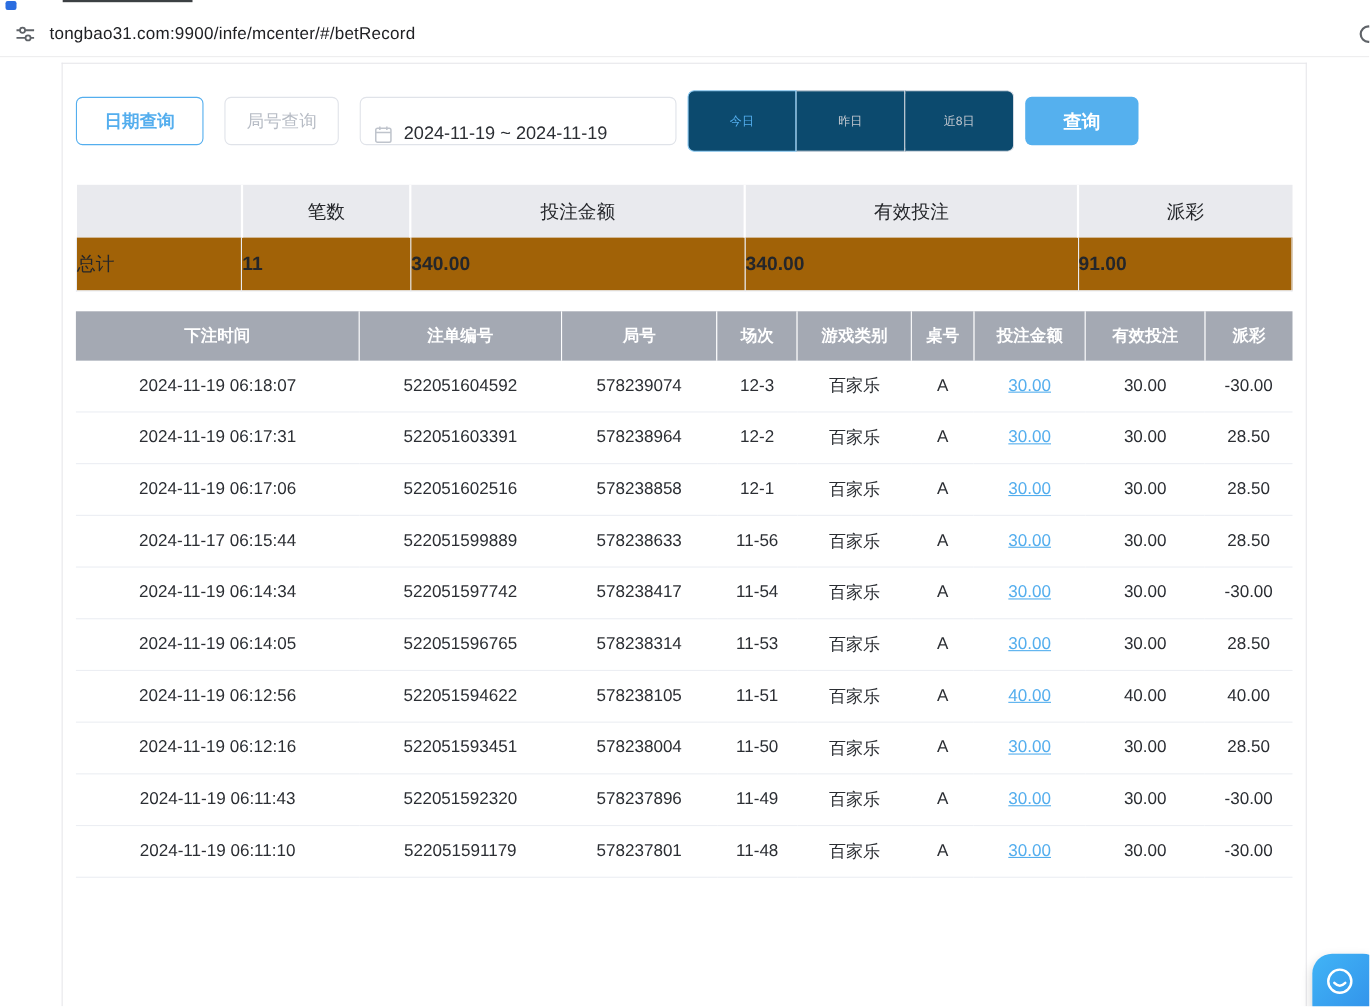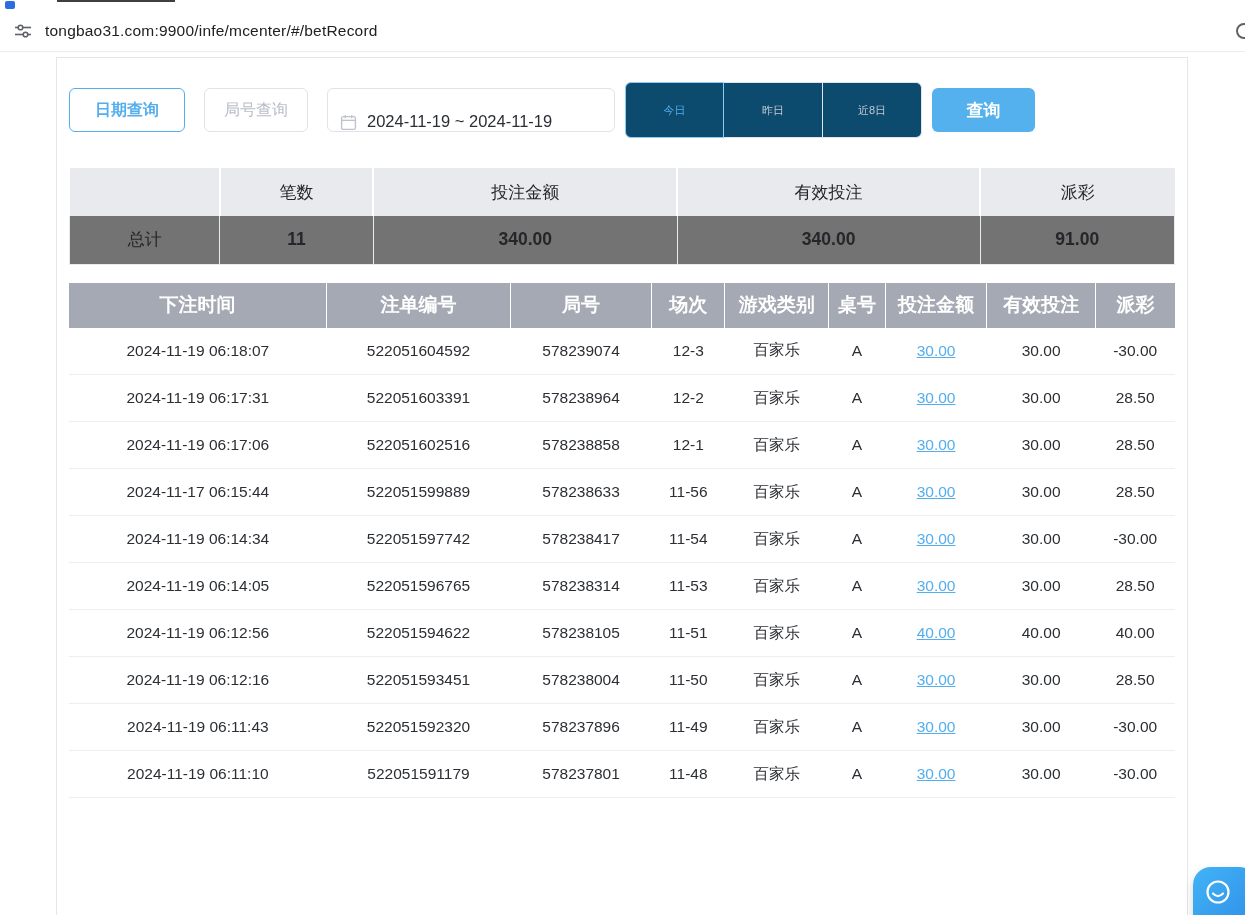--- a/index.html
+++ b/index.html
@@ -39,27 +39,27 @@
   .grp:first-child { border-left: 1px solid #e0e3e9; border-radius: 6px 0 0 6px; }
   .grp:last-child { border-radius: 0 6px 6px 0; }
   .grp.active { border: 1px solid #8fccf4; color: #54aeee; position: relative; z-index: 1; }
   .btn-solid { margin-left: 10px; width: 103px; background: #55b0ee; border: none; color: #fff; font-weight: 700; font-size: 17px; }
 
   
   table { width: 100%; border-collapse: collapse; table-layout: fixed; }
   .summary { margin-top: 30px; }
   .summary thead th { height: 48px; background: #e9eaee; font-size: 17px; font-weight: 400; color: #24262a; border-right: 2px solid #fff; }
   .summary thead th:last-child { border-right: none; }
-  .summary tbody td { height: 48px; background: #737373; text-align: center; font-size: 17px; color: #24262a;
+  .summary tbody td { height: 48px; background: #a16207; text-align: left; font-size: 17px; color: #24262a;
                       border: 1px solid #e9ebf0; border-top: none; }
   .summary .sum-num { font-weight: 700; font-size: 17.5px; }
 
   
   .detail { margin-top: 18px; }
-  .detail thead th { height: 45px; background: #a4a9b3; color: #fff; font-size: 19px; font-weight: 700; border-right: 1px solid #fff; }
+  .detail thead th { height: 45px; background: #a4a9b3; color: #fff; font-size: 15px; font-weight: 700; border-right: 1px solid #fff; }
   .detail thead th:last-child { border-right: none; }
   .detail tbody td { height: 47px; background: #fff; text-align: center; font-size: 15.5px; color: #2b2e33; border-bottom: 1px solid #eceef3; }
   .bet-link { color: #54aeee; text-decoration: underline; cursor: pointer; }
   .neg { color: #fb5a66; }
 
   
   .float-btn { position: absolute; right: -12px; bottom: -16px; width: 64px; height: 64px; border-radius: 18px;
                background: linear-gradient(135deg, #41b4f6, #2f8ce8); display: flex; align-items: flex-start; justify-content: flex-start;
                padding: 10px 0 0 10px; box-shadow: 0 4px 10px rgba(0,0,0,.18); cursor: pointer; }
 </style>

